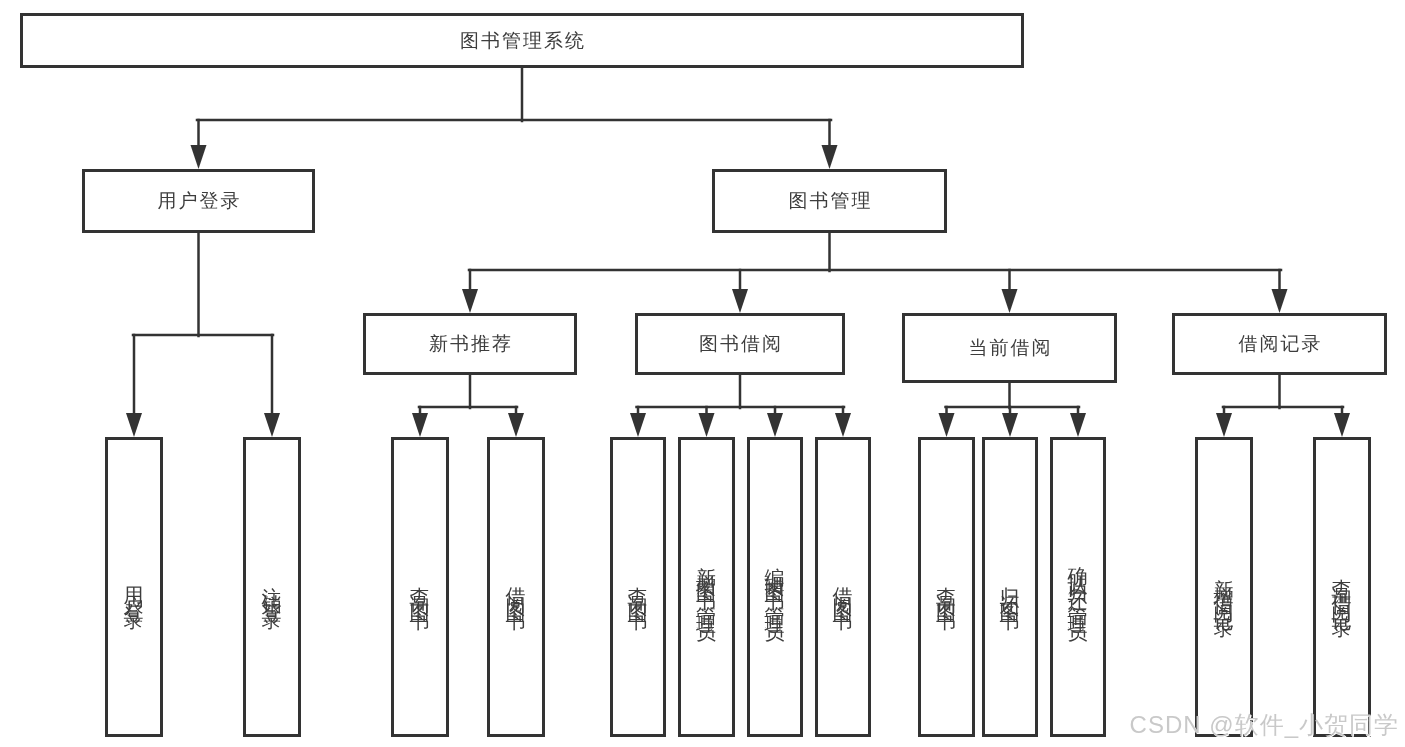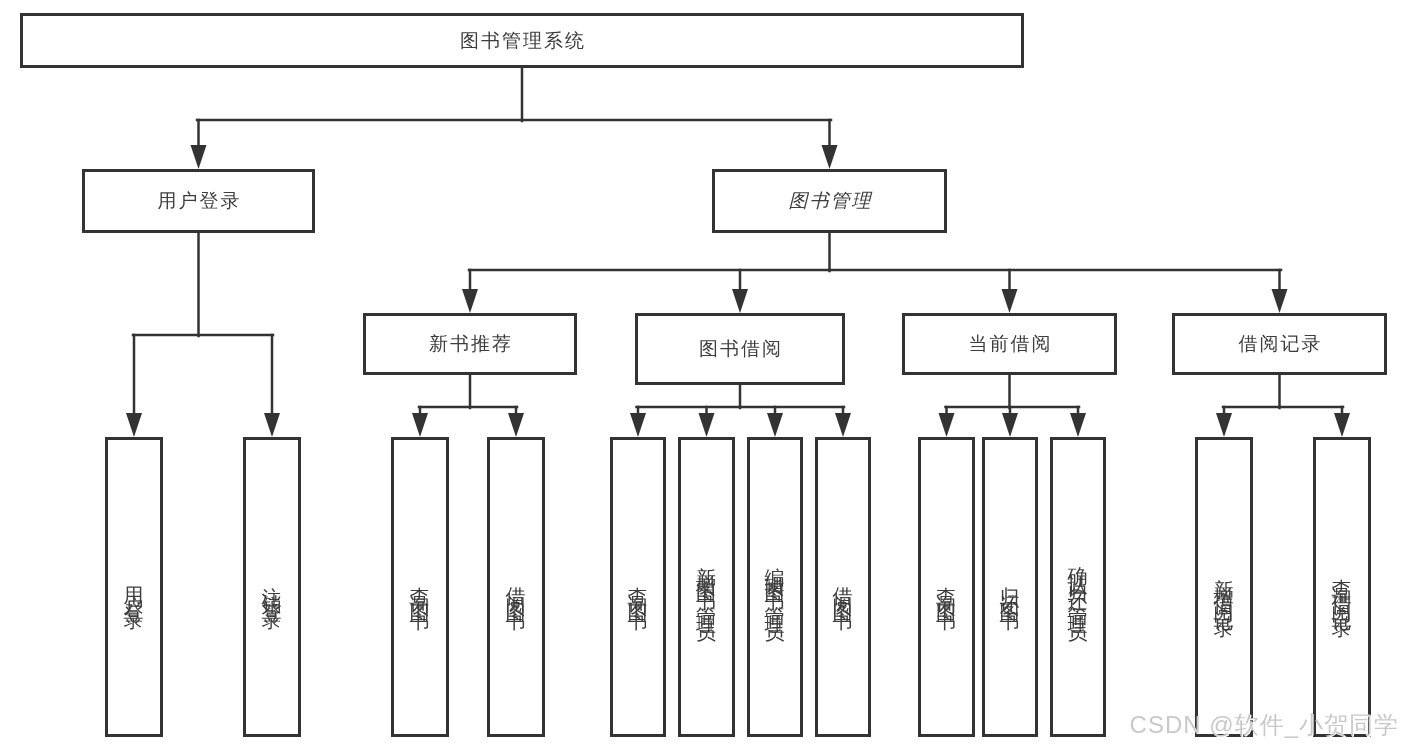--- a/index.html
+++ b/index.html
@@ -126,25 +126,25 @@
   <line x1="1223" y1="407" x2="1343" y2="407"></line>
   <line x1="1224" y1="407" x2="1224" y2="416"></line>
   <line x1="1342" y1="407" x2="1342" y2="416"></line>
   <polygon points="1216,413 1232,413 1224,437"></polygon>
   <polygon points="1334,413 1350,413 1342,437"></polygon>
 </svg>
 
 <div class="box hbox" style="left:20px; top:13px; width:1004px; height:55px;text-align:right;">图书管理系统</div>
 
 <div class="box hbox" style="left:82px; top:169px; width:233px; height:64px;">用户登录</div>
-<div class="box hbox" style="left:712px; top:169px; width:235px; height:64px;font-style:italic;">图书管理</div>
+<div class="box hbox" style="left:712px; top:169px; width:235px; height:64px;">图书管理</div>
 
 <div class="box hbox" style="left:363px; top:313px; width:214px; height:62px;">新书推荐</div>
-<div class="box hbox" style="left:635px; top:313px; width:210px; height:72px;">图书借阅</div>
-<div class="box hbox" style="left:902px; top:313px; width:215px; height:62px;">当前借阅</div>
+<div class="box hbox" style="left:635px; top:313px; width:210px; height:62px;">图书借阅</div>
+<div class="box hbox" style="left:902px; top:313px; width:215px; height:70px;">当前借阅</div>
 <div class="box hbox" style="left:1172px; top:313px; width:215px; height:62px;">借阅记录</div>
 
 <div class="box vbox" style="left:105px; top:437px; width:58px; height:300px;">用户登录</div>
 <div class="box vbox" style="left:243px; top:437px; width:58px; height:300px;">注销登录</div>
 
 <div class="box vbox" style="left:391px; top:437px; width:58px; height:300px;">查询图书</div>
 <div class="box vbox" style="left:487px; top:437px; width:58px; height:300px;">借阅图书</div>
 
 <div class="box vbox" style="left:610px; top:437px; width:56px; height:300px;">查询图书</div>
 <div class="box vbox" style="left:678px; top:437px; width:57px; height:300px;">新增图书（管理员）</div>

